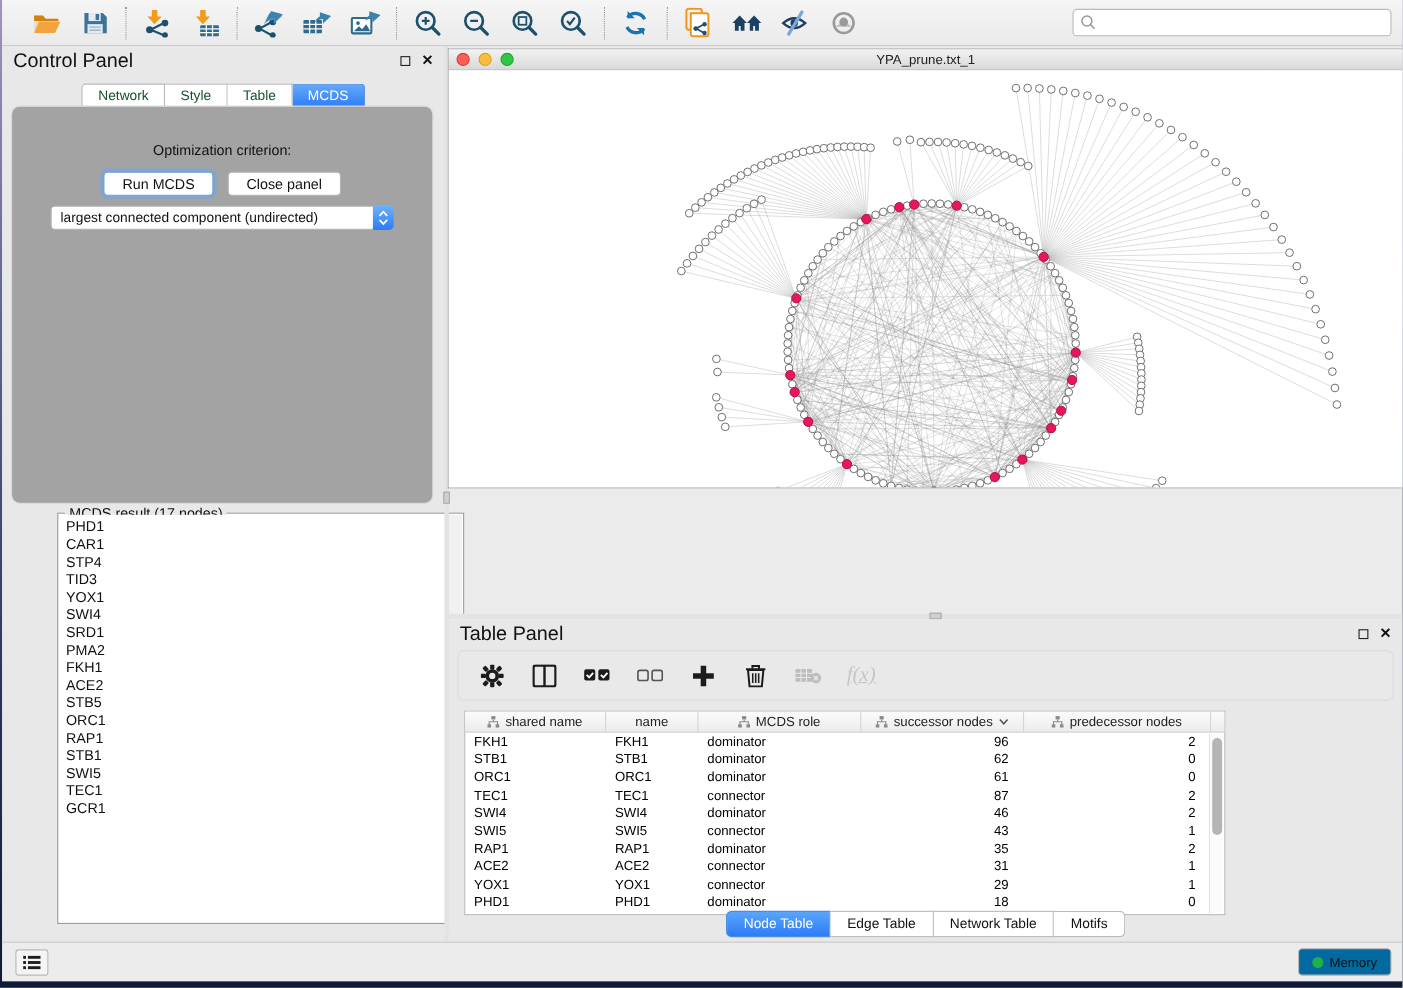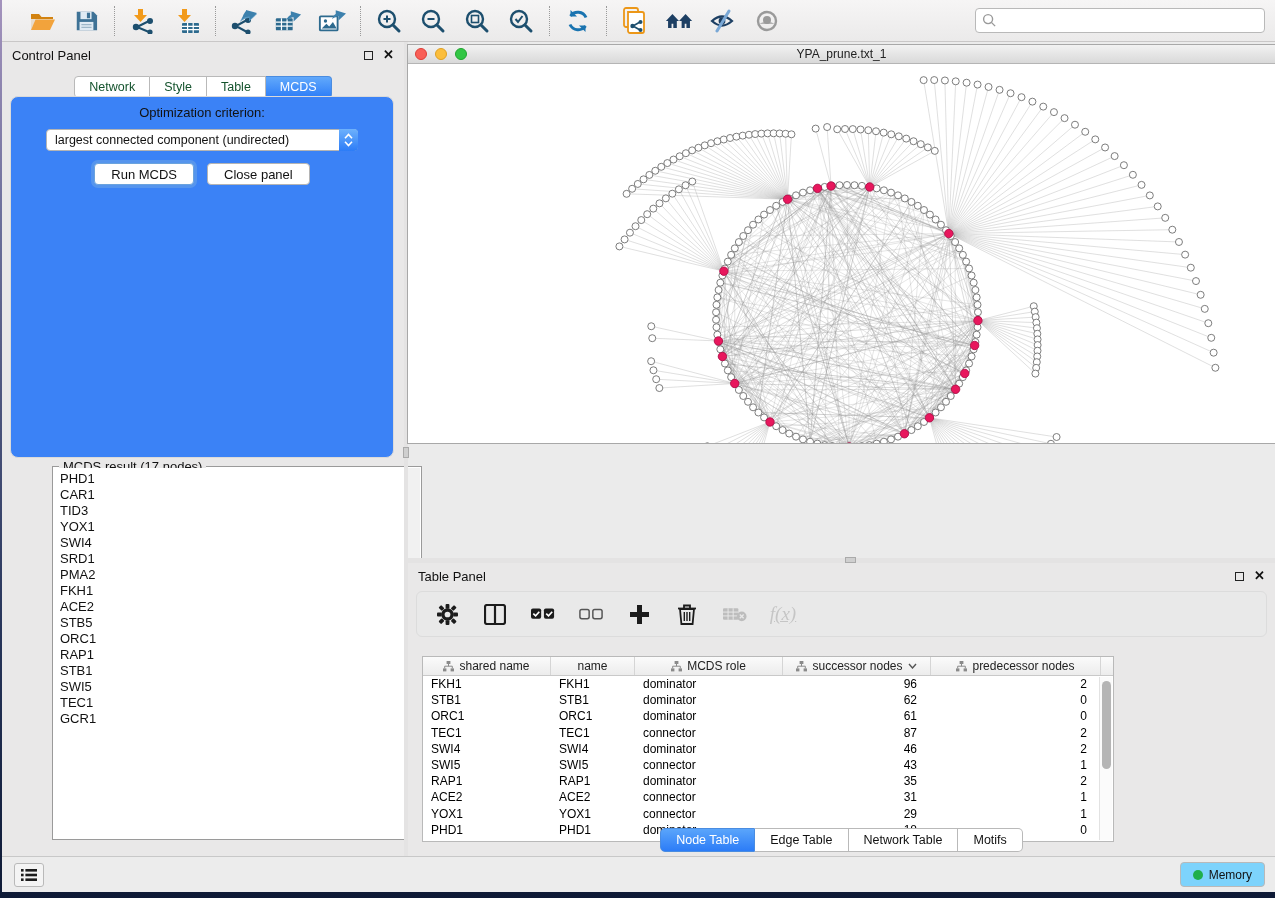--- a/index.html
+++ b/index.html
@@ -17,33 +17,33 @@
   .tb-sep { width:1px; height:30px; border-left:1px dotted #9a9a9a; }
   .tb-btn { width:28px; height:28px; display:flex; align-items:center; justify-content:center; cursor:pointer; }
   .tb-btn svg { display:block; }
   #search-wrap { position:absolute; right:10px; top:8px; width:290px; height:25px;
     background:#fff; border:1px solid #b9b9b9; border-radius:4px; display:flex; align-items:center; padding-left:6px; }
   #search-wrap input { border:none; outline:none; flex:1; height:21px; font-size:12px; background:transparent; }
 
   
   #control-panel { position:absolute; left:0; top:42px; width:402px; bottom:36px; background:#e9e8e8; }
   .panel-titlebar { height:26px; display:flex; align-items:center; padding:0 10px; }
-  .panel-title { font-size:13px; color:#111; }
+  .panel-title { font-size:18px; color:#111; }
   .panel-winbtns { margin-left:auto; display:flex; align-items:center; gap:10px; }
   .float-btn { width:9px; height:9px; border:1.4px solid #222; display:inline-block; cursor:pointer; }
   .close-btn { font-size:13px; font-weight:bold; color:#111; cursor:pointer; line-height:10px; }
 
   .cp-tabs { display:flex; justify-content:center; margin-top:8px; }
   .cp-tab { font-size:12.5px; padding:3px 14px; background:#fff; border:1px solid #b9b9b9; border-left:none; color:#14532d; cursor:pointer; }
   .cp-tab:first-child { border-left:1px solid #b9b9b9; border-radius:4px 0 0 4px; }
   .cp-tab:last-child { border-radius:0 4px 4px 0; }
   .cp-tab.selected { background:linear-gradient(#62a9fb,#2e7ef8); color:#fff; border-color:#4a8ce0; }
 
   #cp-box { position:absolute; left:8px; right:10px; top:54px; height:362px;
-    background:#3b82f6; border:1px solid #dadada; border-radius:8px; padding-top:8px; }
+    background:#a3a3a3; border:1px solid #dadada; border-radius:8px; padding-top:32px; }
   #criterion-label { text-align:center; font-size:13px; color:#111; }
   #criterion-select { margin:9px auto 0; width:312px; height:22px; background:#fff;
     border:1px solid #b4b4b4; border-radius:4px; display:flex; align-items:center; cursor:pointer; }
   #criterion-select .sel-text { flex:1; font-size:12.5px; padding-left:8px; color:#111; white-space:nowrap; }
   #criterion-select .stepper { width:19px; height:22px; margin:-1px -1px -1px 0; border-radius:0 4px 4px 0;
     background:linear-gradient(#6db1fc,#2c7cf7); display:flex; flex-direction:column; align-items:center; justify-content:center; }
   .stepper svg { display:block; }
   #cp-buttons { display:flex; justify-content:center; gap:13px; margin-top:12px; }
   .cp-btn { height:22px; padding:0 16px; font-size:13px; color:#111; background:#fff;
     border:1px solid #b4b4b4; border-radius:4px; cursor:pointer; }
@@ -76,42 +76,42 @@
   #net-canvas { position:absolute; left:0; top:19px; right:0; bottom:0; background:#fff; overflow:hidden; }
 
   
   #table-panel { position:absolute; left:406px; top:563px; right:0; bottom:36px; background:#e9e8e8; }
   #tp-toolbar { position:absolute; left:8px; right:8px; top:28px; height:46px;
     background:#e9e9e9; border:1px solid #dcdcdc; border-radius:6px; display:flex; align-items:center; gap:24px; padding-left:18px; }
   .tp-icon { width:24px; height:24px; display:flex; align-items:center; justify-content:center; cursor:pointer; }
   .tp-icon.disabled { opacity:.45; cursor:default;text-decoration:underline; }
   .fx { font-family:"Liberation Serif",serif; font-style:italic; font-size:19px; color:#9a9a9a; }
 
-  #node-table { position:absolute; left:14px; top:93px; width:692px; height:186px; background:#fff; border:1px solid #b9b9b9; }
+  #node-table { position:absolute; left:14px; top:83px; width:692px; height:186px; background:#fff; border:1px solid #b9b9b9; }
   .nt-header { display:flex; height:19px; background:linear-gradient(#fbfbfb,#ececec); border-bottom:1px solid #c9c9c9; }
   .nt-hcell { display:flex; align-items:center; justify-content:center; gap:5px; font-size:12px; color:#222;
     border-right:1px solid #d5d5d5; overflow:hidden; cursor:pointer; }
   .nt-row { display:flex; height:16.2px; }
   .nt-cell { font-size:12px; color:#000; padding:1px 0 0 8px; overflow:hidden; white-space:nowrap; }
   .nt-cell.num { text-align:right; padding-right:14px; }
   .c0{width:128px}.c1{width:84px}.c2{width:148px}.c3{width:148px}.c4{width:170px}.cfill{flex:1;border-right:none!important}
   #nt-scroll { position:absolute; top:20px; bottom:1px; right:1px; width:13px; background:#fbfbfb; border-left:1px solid #e2e2e2; }
   #nt-thumb { position:absolute; left:2px; top:4px; width:9px; height:88px; background:#b5b5b5; border-radius:5px; }
 
   #tp-tabs { position:absolute; left:0; right:0; bottom:4px; display:flex; justify-content:center; }
   .tp-tab { font-size:12.5px; padding:4px 15px; background:#fff; border:1px solid #b9b9b9; border-left:none; color:#111; cursor:pointer; }
   .tp-tab:first-child { border-left:1px solid #b9b9b9; border-radius:5px 0 0 5px; }
   .tp-tab:last-child { border-radius:0 5px 5px 0; }
   .tp-tab.selected { background:linear-gradient(#5aa5fb,#2c7cf7); color:#fff; border-color:#4a8ce0; }
 
   
   #status-bar { position:absolute; left:0; right:0; bottom:0; height:36px; background:#ececec; border-top:1px solid #c8c8c8; }
   #menu-btn { position:absolute; left:12px; top:6px; width:30px; height:24px; background:#f4f4f4;
     border:1px solid #b9b9b9; border-radius:3px; display:flex; align-items:center; justify-content:center; cursor:pointer; }
-  #memory-btn { position:absolute; right:10px; top:5px; height:25px; background:#7dd3fc; border:1px solid #b9b9b9;
+  #memory-btn { position:absolute; right:10px; top:5px; height:25px; background:#0369a1; border:1px solid #b9b9b9;
     border-radius:4px; display:flex; align-items:center; gap:6px; padding:0 12px; font-size:12px; color:#111; cursor:pointer; }
   #memory-dot { width:10px; height:10px; border-radius:50%; background:#1faf4b; }
 </style>
 </head>
 <body>
 
 <div id="app">
 
   <div id="toolbar">
     <div class="tb-group">
@@ -287,40 +287,41 @@
     </div>
     <div class="cp-tabs" id="cp-tabs">
         <div class="cp-tab">Network</div>
         <div class="cp-tab">Style</div>
         <div class="cp-tab">Table</div>
         <div class="cp-tab selected">MCDS</div>
       </div>
 
     <div id="cp-box">
       <div id="criterion-label">Optimization criterion:</div>
+      <div id="cp-buttons">
+        <button class="cp-btn focused">Run MCDS</button>
+        <button class="cp-btn">Close panel</button>
+      </div>
       <div id="criterion-select">
         <span class="sel-text">largest connected component (undirected)</span>
         <span class="stepper">
           <svg width="9" height="14" viewBox="0 0 9 14">
               <path d="M1 5.2L4.5 1.5 8 5.2" fill="none" stroke="#fff" stroke-width="1.6"></path>
               <path d="M1 8.8l3.5 3.7L8 8.8" fill="none" stroke="#fff" stroke-width="1.6"></path>
             </svg>
         </span>
       </div>
-      <div id="cp-buttons">
-        <button class="cp-btn focused">Run MCDS</button>
-        <button class="cp-btn">Close panel</button>
-      </div>
     </div>
 
     <div id="mcds-fieldset">
       <span id="mcds-legend">MCDS result (17 nodes)</span>
       <div id="mcds-list">
           <div class="mcds-item">PHD1</div>
           <div class="mcds-item">CAR1</div>
+          <div class="mcds-item">STP4</div>
           <div class="mcds-item">TID3</div>
           <div class="mcds-item">YOX1</div>
           <div class="mcds-item">SWI4</div>
           <div class="mcds-item">SRD1</div>
           <div class="mcds-item">PMA2</div>
           <div class="mcds-item">FKH1</div>
           <div class="mcds-item">ACE2</div>
           <div class="mcds-item">STB5</div>
           <div class="mcds-item">ORC1</div>
           <div class="mcds-item">RAP1</div>

